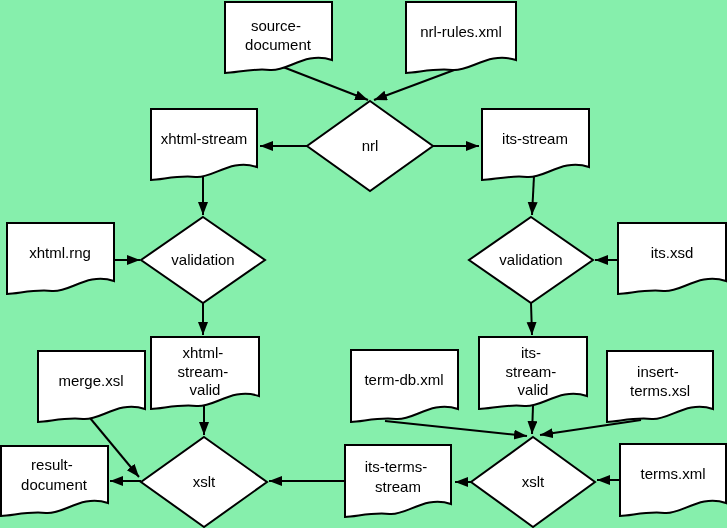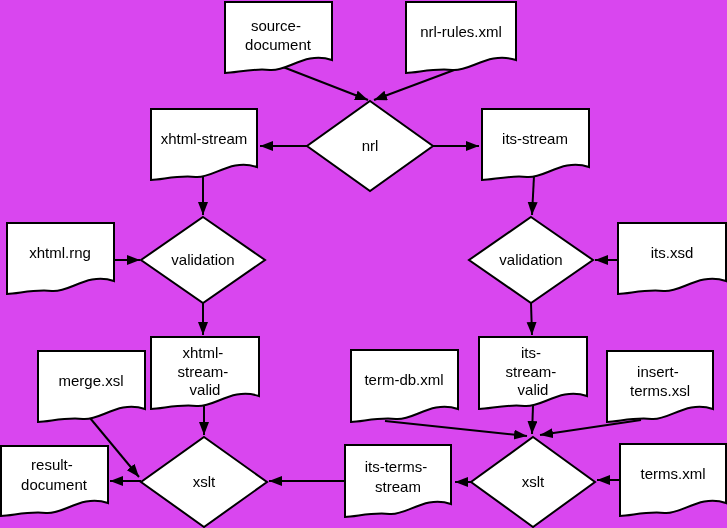--- a/index.html
+++ b/index.html
@@ -1,16 +1,16 @@
 <!DOCTYPE html>
 <html><head>
 <meta charset="utf-8">
 <style>
   html,body{margin:0;padding:0;background:#ffffff;}
-  .canvas{position:relative;width:727px;height:528px;background:#d946ef;overflow:hidden;}
+  .canvas{position:relative;width:727px;height:528px;background:#86efac;overflow:hidden;}
   svg{display:block;}
   .shape{fill:#ffffff;stroke:#000000;stroke-width:2;}
   .edge{stroke:#000000;stroke-width:2;fill:none;}
   text{font-family:"Liberation Sans","DejaVu Sans",sans-serif;font-size:15px;fill:#000000;}
 </style>
 </head>
 <body>
 
 <div class="canvas">
 <svg width="727" height="528" viewBox="0 0 727 528">

